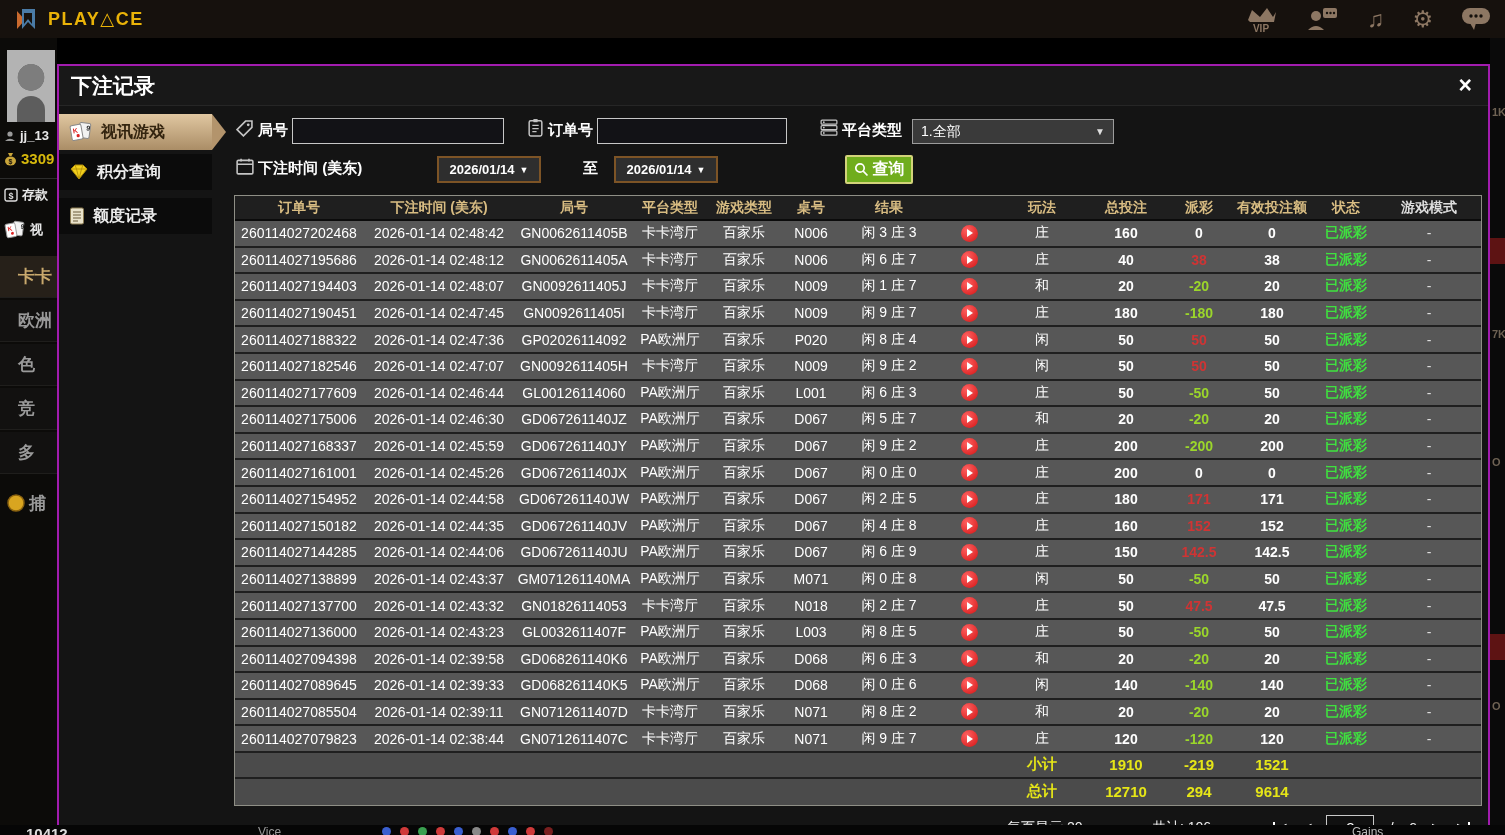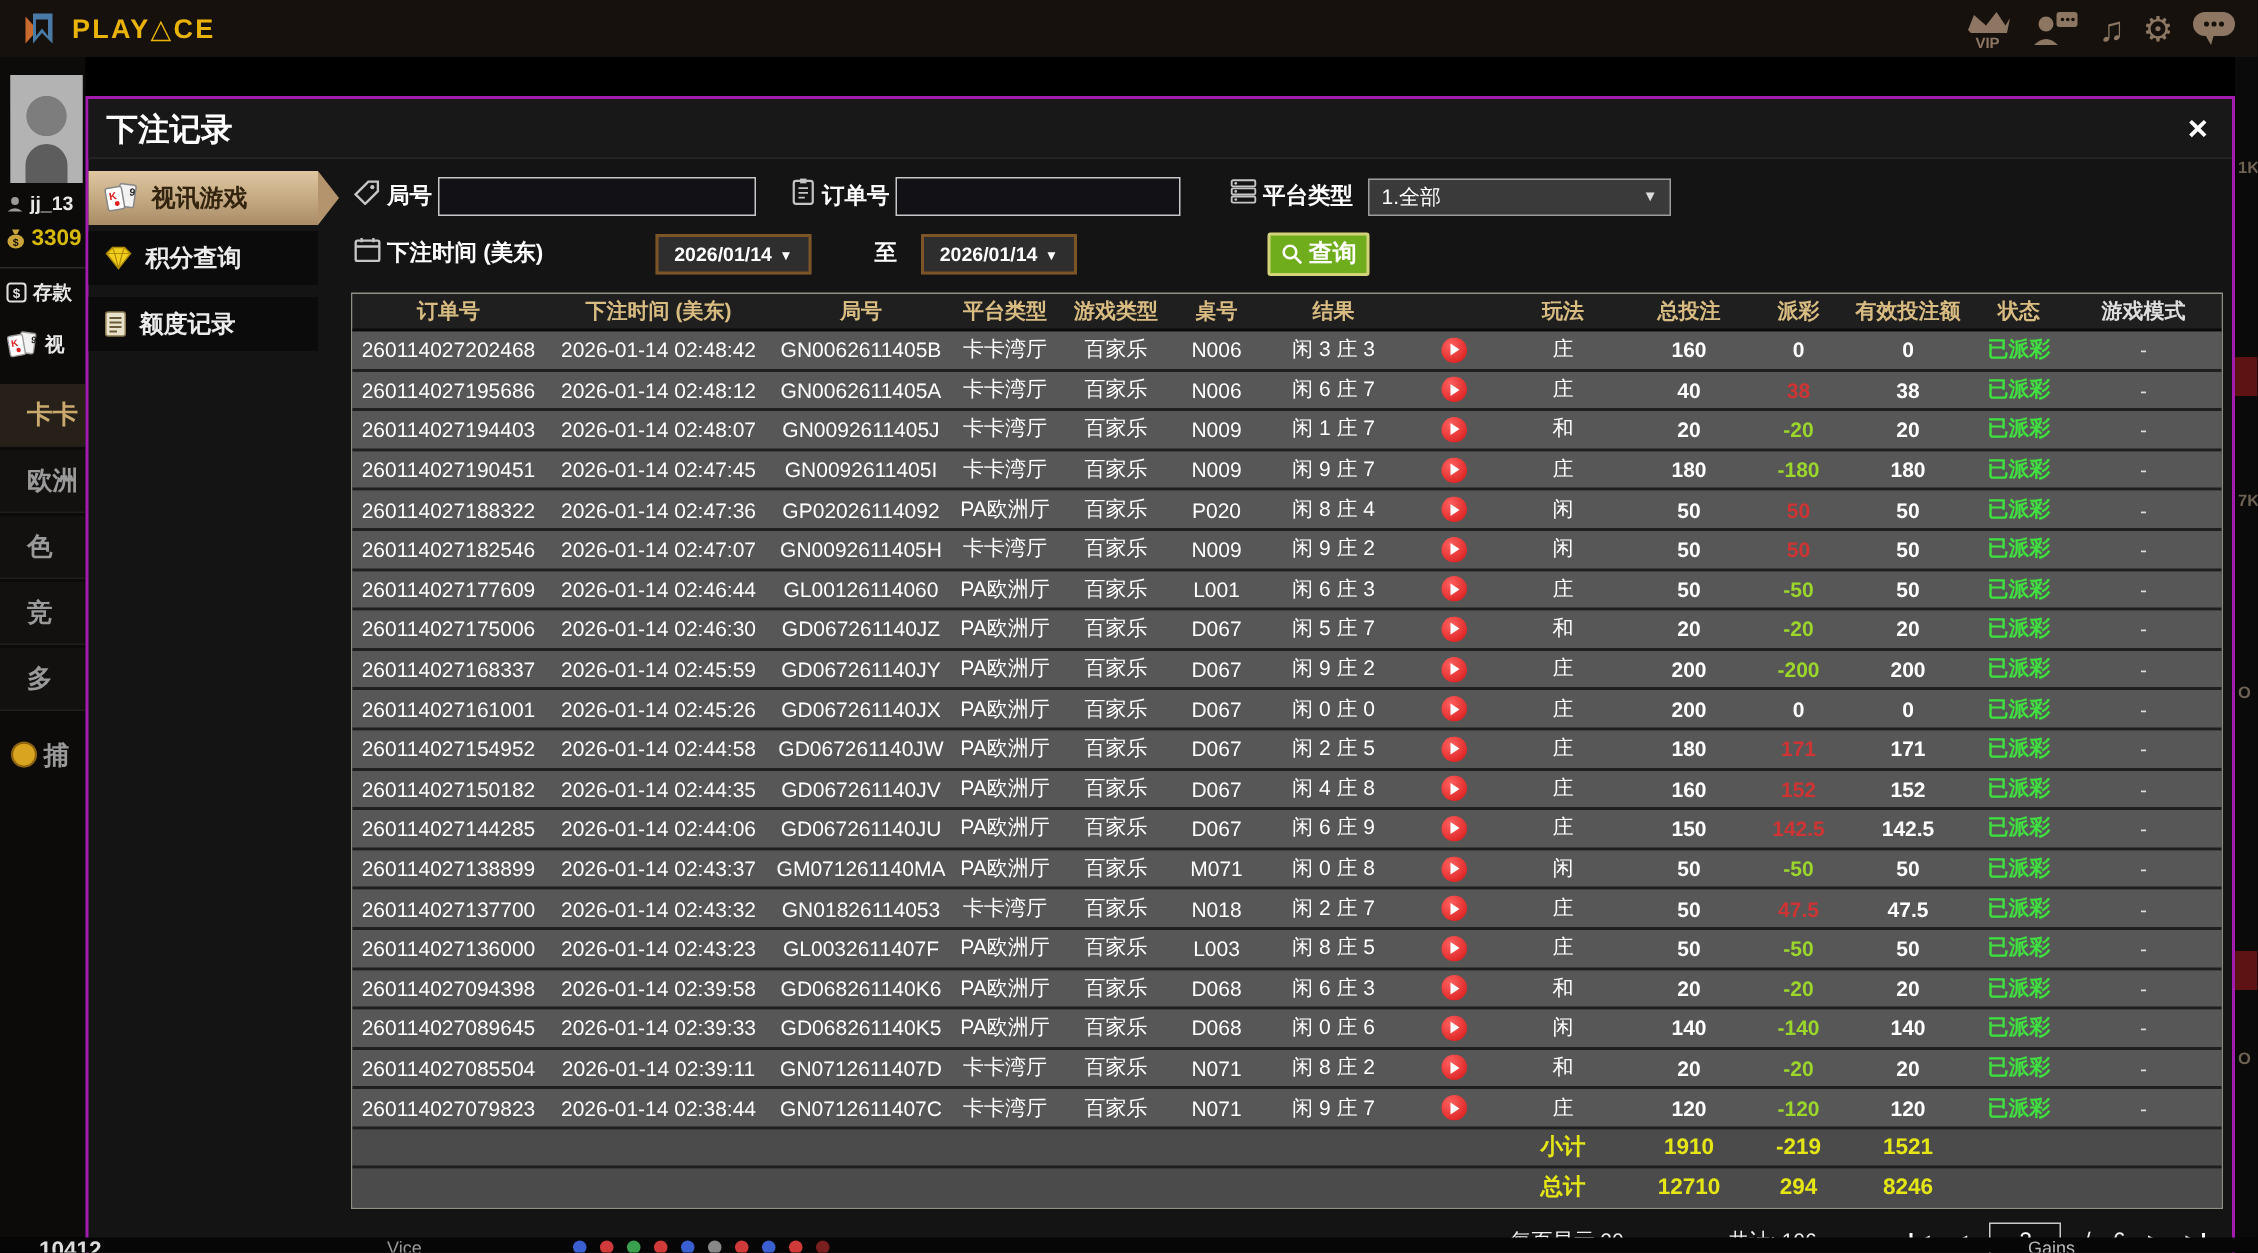--- a/index.html
+++ b/index.html
@@ -2,21 +2,21 @@
 <html><head>
 <meta charset="utf-8">
 <style>
   html,body{margin:0;padding:0;background:#000;width:1505px;height:835px;overflow:hidden;
     font-family:"Liberation Sans","DejaVu Sans",sans-serif;-webkit-font-smoothing:antialiased;}
   
   .topbar{position:absolute;left:0;top:0;width:1505px;height:38px;background:#16110d;
     display:flex;align-items:center;justify-content:space-between;padding:0 14px;box-sizing:border-box;z-index:30;}
   .logo{display:flex;align-items:center;gap:8px;}
   .logo-text{color:#eab308;font-weight:bold;font-size:18px;letter-spacing:1.5px;}
-  .top-icons{display:flex;align-items:center;gap:12px;}
+  .top-icons{display:flex;align-items:center;gap:28px;}
   .top-icons .glyph{font-size:23px;color:#8d7763;line-height:1;}
   
   .bg-left{position:absolute;left:0;top:38px;width:57px;height:787px;overflow:hidden;background:#0c0b09;z-index:1;}
   .avatar{position:absolute;left:7px;top:12px;width:48px;height:72px;
     background:radial-gradient(circle at 50% 38%, #7d7d7d 0 26%, #b3b3b3 27%),linear-gradient(#c2c2c2,#8a8a8a);}
   .avatar::after{content:"";position:absolute;left:10px;bottom:0;width:28px;height:26px;border-radius:14px 14px 0 0;background:#5d5d5d;}
   .bgl-row{position:absolute;left:4px;display:flex;align-items:center;gap:4px;white-space:nowrap;color:#e8e8e8;font-weight:bold;font-size:13px;}
   .bgl-balance{color:#d7b90c;font-size:15px;}
   .bgl-div{position:absolute;left:0;top:140px;width:57px;height:1px;background:#2c2c2c;}
   .bgl-menu{position:absolute;left:0;width:57px;height:42px;display:flex;align-items:center;padding-left:18px;box-sizing:border-box;
@@ -694,21 +694,21 @@
         <div class="cell col-time"></div>
         <div class="cell col-round"></div>
       <div class="cell col-platform"></div>
         <div class="cell col-game"></div>
         <div class="cell col-table"></div>
       <div class="cell col-result"></div>
         <div class="cell col-play"></div>
       <div class="cell col-method ycell">总计</div>
       <div class="cell col-bet ycell">12710</div>
       <div class="cell col-payout ycell">294</div>
-      <div class="cell col-valid ycell">8246</div>
+      <div class="cell col-valid ycell">9614</div>
       <div class="cell col-status"></div>
         <div class="cell col-mode"></div>
     </div>
   </div>
 
   <div class="tfooter">
     <span class="lbl" style="left:773px;">每页显示 20</span>
     <span class="lbl" style="left:918px;">共计: 106</span>
     <div class="pager">
       <span class="pg-arrow"><span class="pg-bar"></span>◀</span>

